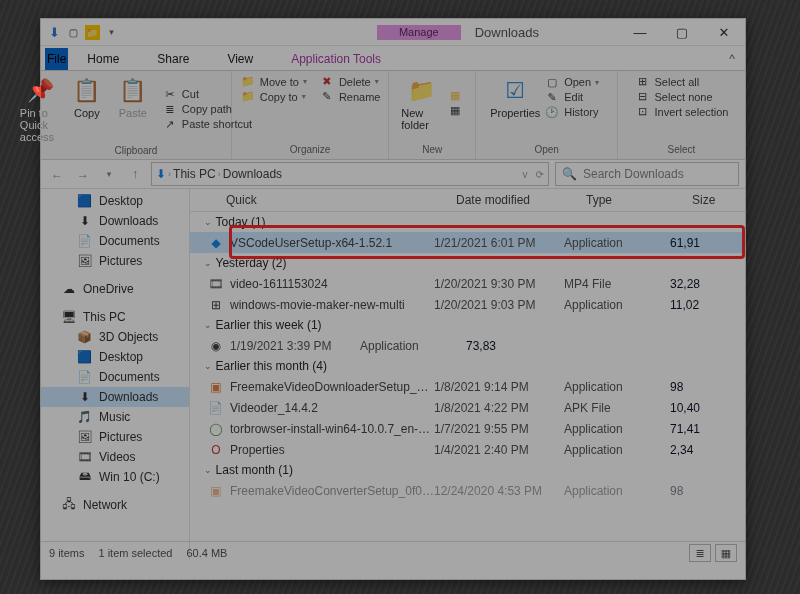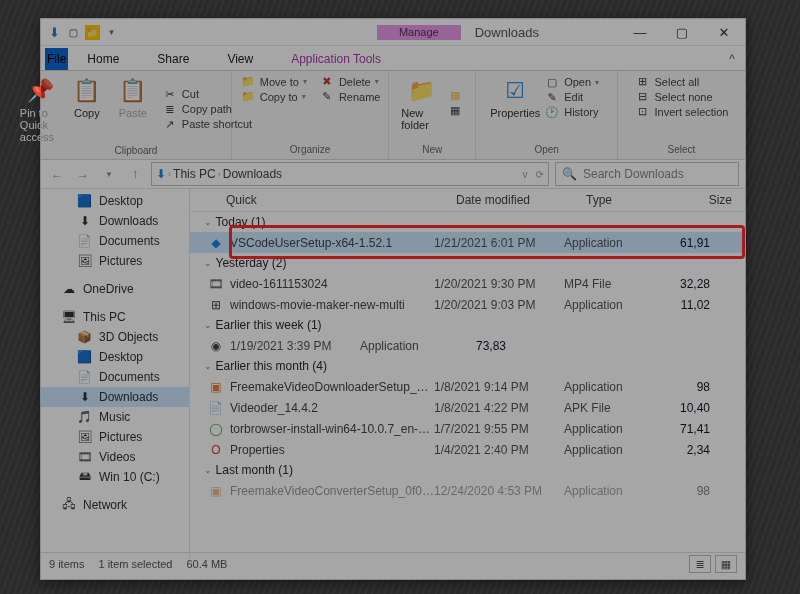--- a/index.html
+++ b/index.html
@@ -48,34 +48,34 @@
   
   .body{display:flex;height:370px}
   .nav{width:148px;border-right:1px solid #e4e4e4;overflow:hidden;padding-top:2px}
   .nav .ni{display:flex;align-items:center;gap:6px;height:20px;padding-left:20px;font-size:12px;color:#333;white-space:nowrap}
   .nav .ni.l2{padding-left:36px}
   .nav .ni.sel{background:#cce8ff}
   .nav .nic{width:16px;display:inline-block;text-align:center}
   .files{flex:1;overflow:hidden}
   .cols{display:flex;height:22px;align-items:center;border-bottom:1px solid #e7e7e7;color:#444;font-size:12px}
   .cols .cn{padding-left:36px}
-  .c1{width:230px}.c2{width:130px}.c3{width:106px}.c4{width:40px;text-align:right}
+  .c1{width:230px}.c2{width:130px}.c3{width:106px}.c4{width:40px;text-align:left}
   .grp-h{padding:3px 8px 3px 14px;font-size:12px;color:#2b2b2b;display:flex;align-items:center;gap:4px}
   .grp-h .chv{font-size:9px;color:#777}
   .fr{display:flex;align-items:center;height:21px;font-size:12px}
   .fr .fi{width:16px;margin-left:18px;margin-right:6px;text-align:center}
   .fr.sel{background:#cce8ff}
   .fr .c4{padding-right:4px;color:#0f172a}
   .fr .c3{color:#555}
   .fr .c2{color:#555}
   .cutoff .fr{opacity:.55} 
   
   .hl{position:absolute;border:3px solid #ff2a2a;border-radius:4px;pointer-events:none}
   
-  .status{position:absolute;left:0;bottom:4px;right:0;height:22px;border-top:1px solid #dedede;display:flex;align-items:center;padding:0 8px;font-size:11px;color:#555;gap:14px}
+  .status{position:absolute;left:0;bottom:15px;right:0;height:22px;border-top:1px solid #dedede;display:flex;align-items:center;padding:0 8px;font-size:11px;color:#555;gap:14px}
   .status .right{margin-left:auto;display:flex;gap:4px}
   .status .vb{width:20px;height:16px;border:1px solid #bdbdbd;display:flex;align-items:center;justify-content:center;font-size:11px}
   .fic-blue{color:#1786e6}
   .fic-y{color:#f7c245}
   .fic-o{color:#e6813c}
   .fic-red{color:#d23b3b}
   .fic-g{color:#5aa856}
 </style>
 </head>
 <body>

